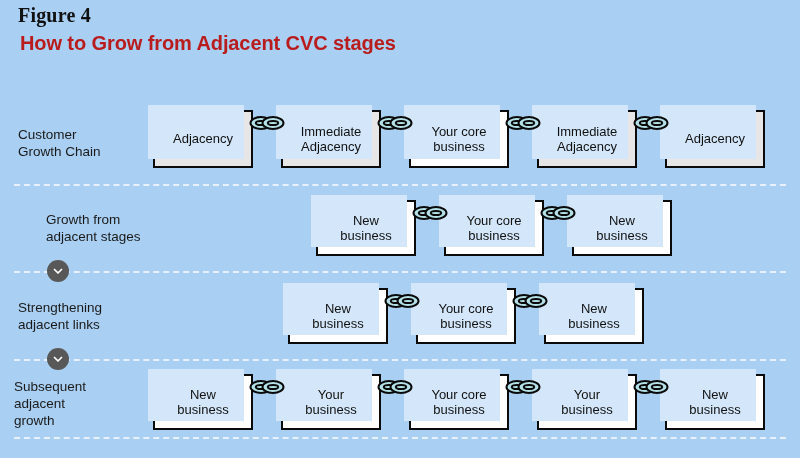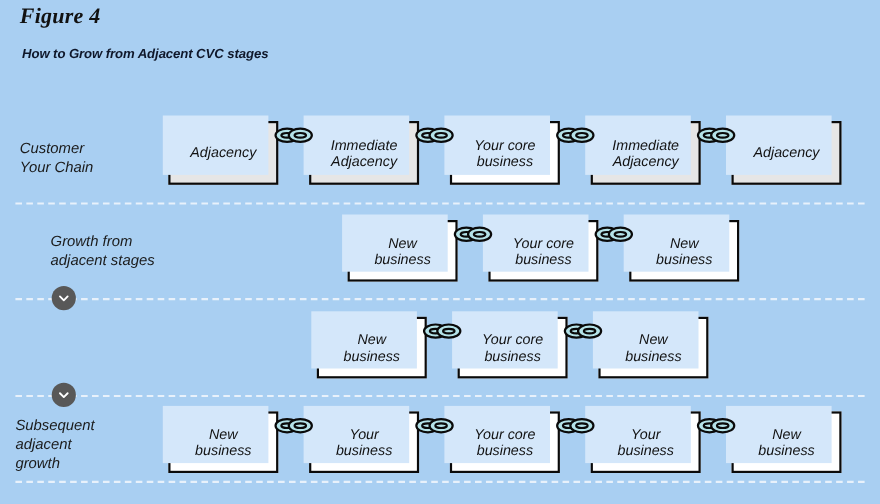--- a/index.html
+++ b/index.html
@@ -3,33 +3,33 @@
 <meta charset="utf-8">
 <style>
   html,body{margin:0;padding:0;}
   body{
     width:800px;height:458px;
     background:#a9cff2;
     font-family:"Liberation Sans", sans-serif;
     overflow:hidden;
     position:relative;
   }
-  #canvas{position:absolute;inset:0;width:800px;height:458px;font-style:italic;}
+  #canvas{position:absolute;inset:0;width:800px;height:458px;}
 
   
   .fig-label{
     position:absolute;left:18px;top:4px;
     font-family:"Liberation Serif", serif;
     font-weight:bold;font-size:20px;color:#111;
     letter-spacing:.2px;
   }
   .fig-title{
-    position:absolute;left:20px;top:42px;
+    position:absolute;left:20px;top:32px;
     font-family:"Liberation Sans", sans-serif;
-    font-weight:bold;font-size:12px;color:#0f172a;
+    font-weight:bold;font-size:20px;color:#b91c1c;
     letter-spacing:-.1px;
   }
 
   
   .row{position:absolute;left:0;width:800px;}
   .row-label{
     position:absolute;left:18px;
     font-size:13.5px;color:#1a1a1a;line-height:1.25;
     white-space:pre-line;
   }
@@ -83,21 +83,21 @@
 </head>
 <body>
 
 <div id="canvas">
 
   <div class="fig-label">Figure 4</div>
   <div class="fig-title">How to Grow from Adjacent CVC stages</div>
 
   <div class="row" style="top:110px;height:70px;">
     <div class="row-label" style="top:17px;">Customer
-Your Chain</div>
+Growth Chain</div>
     <div class="chain" id="chain-0" style="left:153px;top:0px;">
         <div class="node gray" style="width: 100px; height: 58px;">Adjacency</div>
         <div class="link">
           <svg width="34" height="26" viewBox="0 0 34 26">
             <g>
               <ellipse cx="11" cy="13" rx="10.5" ry="6" fill="#b4e2e8" stroke="#0a0a0a" stroke-width="2"></ellipse>
               <ellipse cx="11" cy="13" rx="5.2" ry="2.1" fill="none" stroke="#0a0a0a" stroke-width="2"></ellipse>
             </g>
             <g>
               <ellipse cx="23" cy="13" rx="10.5" ry="6" fill="#b4e2e8" stroke="#0a0a0a" stroke-width="2"></ellipse>
@@ -189,20 +189,22 @@
       </div>
   </div>
   <div class="divider" style="top:271px;"></div>
   <div class="chev" style="left:47px;top:260px;">
     <svg width="12" height="12" viewBox="0 0 12 12">
       <path d="M2.5 4.5 L6 8 L9.5 4.5" fill="none" stroke="#ffffff" stroke-width="1.7" stroke-linecap="round" stroke-linejoin="round"></path>
     </svg>
   </div>
 
   <div class="row" style="top:288px;height:62px;">
+    <div class="row-label" style="top:12px;">Strengthening
+adjacent links</div>
     <div class="chain" id="chain-2" style="left:288px;top:0px;">
         <div class="node" style="width: 100px; height: 56px;">New
 business</div>
         <div class="link">
           <svg width="34" height="26" viewBox="0 0 34 26">
             <g>
               <ellipse cx="11" cy="13" rx="10.5" ry="6" fill="#b4e2e8" stroke="#0a0a0a" stroke-width="2"></ellipse>
               <ellipse cx="11" cy="13" rx="5.2" ry="2.1" fill="none" stroke="#0a0a0a" stroke-width="2"></ellipse>
             </g>
             <g>

